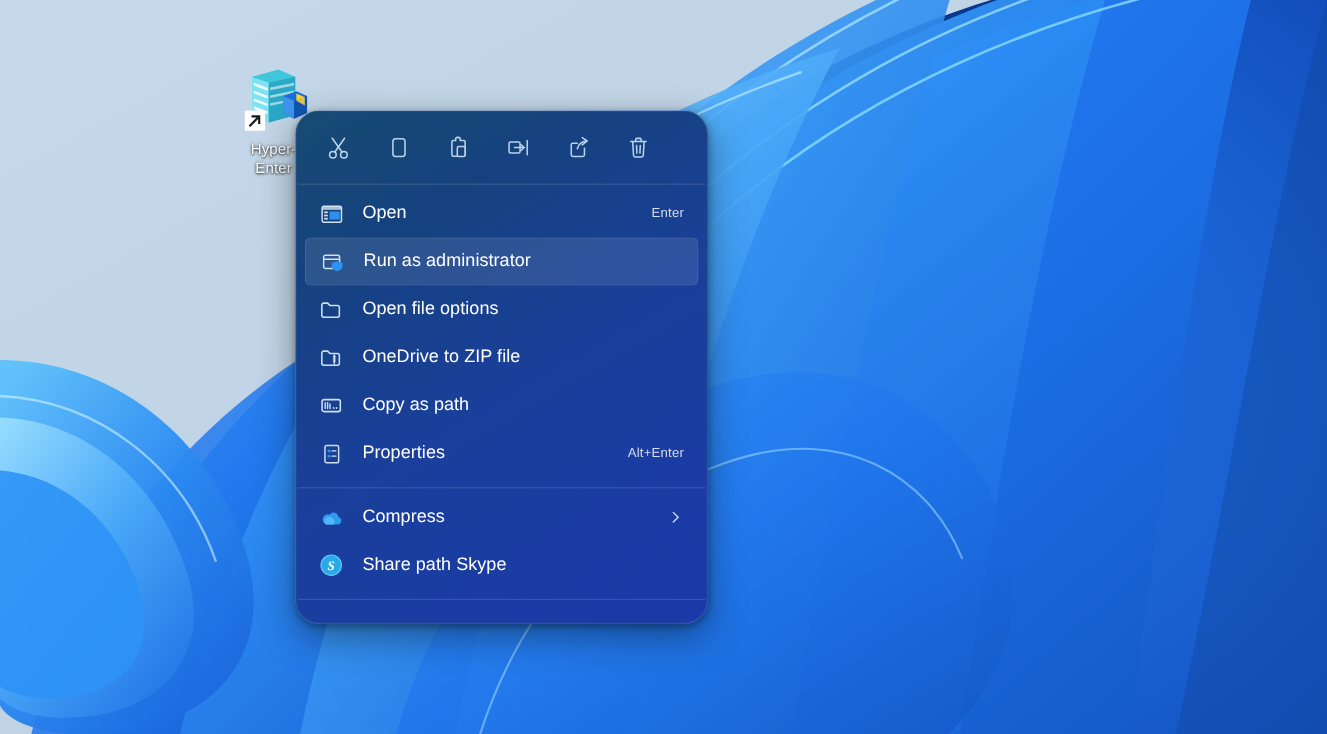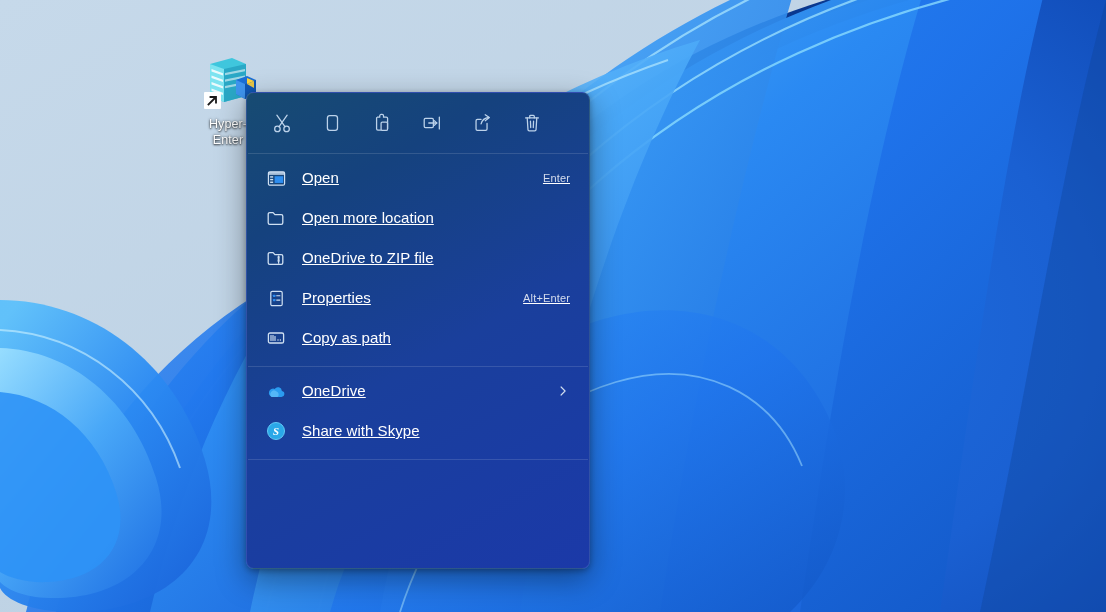--- a/index.html
+++ b/index.html
@@ -21,29 +21,28 @@
   #desktop-icon .glyph { position:relative; width:56px; height:60px; }
   #desktop-icon .label {
     margin-top:4px; width:84px; text-align:center;
     font-size:12.5px; line-height:16px; color:#ffffff;
     text-shadow:0 1px 2px rgba(0,0,0,.75), 0 0 3px rgba(0,0,0,.55);
     letter-spacing:.1px;
   }
 
   
   #context-menu {
-    position:absolute; left:246px; top:92px; width:344px; height:477px;
-    border-radius:8px;
+    position:absolute; left:246px; top:92px; width:344px; height:428px;
+    border-radius:20px;
     background:linear-gradient(150deg,#174b72 0%, #15427e 22%, #1a3f9c 55%, #1a3ca3 78%, #1b39a8 100%);
     box-shadow:0 10px 30px rgba(0,0,0,.38), 0 2px 6px rgba(0,0,0,.30);
     border:1px solid rgba(255,255,255,.10);
     overflow:hidden;
     color:#ffffff;
     backdrop-filter:blur(30px);
-    text-decoration:underline;
   }
 
   
   #command-bar {
     height:60px; display:flex; align-items:center;
     padding:0 10px; gap:0;
   }
   .cmd-btn {
     width:50px; height:38px; border-radius:5px;
     display:flex; align-items:center; justify-content:center;
@@ -276,112 +275,123 @@
           <rect x="3.3" y="7.6" width="3.2" height="1.5" fill="#cfe0f2"></rect>
           <rect x="3.3" y="10.4" width="3.2" height="1.5" fill="#cfe0f2"></rect>
           <rect x="3.3" y="13.2" width="3.2" height="1.5" fill="#cfe0f2"></rect>
           <rect x="8" y="7.6" width="9" height="7.1" fill="#2f8ef0"></rect>
         </svg>
       </span>
       <span class="mi-label">Open</span>
       <span class="mi-accel">Enter</span>
     </div>
 
+    <div class="menu-item selected">
+      <span class="mi-icon">
+        <svg width="19" height="19" viewBox="0 0 20 20">
+          <rect x="1.8" y="4" width="14" height="11.5" rx="1.6" fill="none" stroke="#cfe0f2" stroke-width="1.3"></rect>
+          <path d="M1.8 7.4 H15.8" stroke="#cfe0f2" stroke-width="1.2"></path>
+          <path d="M13.6 9.2 L18.4 10.6 L18.4 13.6 C18.4 15.6 16.6 17.1 13.6 18 C10.6 17.1 8.8 15.6 8.8 13.6 L8.8 10.6 Z" fill="#2b92f2"></path>
+        </svg>
+      </span>
+      <span class="mi-label">Run as administrator</span>
+      <span class="mi-accel"></span>
+    </div>
 
     <div class="menu-item">
       <span class="mi-icon">
         <svg width="20" height="20" viewBox="0 0 20 20" fill="none" stroke="#cfe0f2" stroke-width="1.3" stroke-linejoin="round">
           <path d="M2.2 6.2 a1.6 1.6 0 0 1 1.6 -1.6 h3.3 l1.8 2 h6.3 a1.6 1.6 0 0 1 1.6 1.6 v6.6 a1.6 1.6 0 0 1 -1.6 1.6 h-11.4 a1.6 1.6 0 0 1 -1.6 -1.6 z"></path>
         </svg>
       </span>
-      <span class="mi-label">Open more location</span>
+      <span class="mi-label">Open file options</span>
       <span class="mi-accel"></span>
     </div>
 
 
     <div class="menu-item">
       <span class="mi-icon">
         <svg width="20" height="20" viewBox="0 0 20 20" fill="none" stroke="#cfe0f2" stroke-width="1.3" stroke-linejoin="round">
           <path d="M2.2 6.2 a1.6 1.6 0 0 1 1.6 -1.6 h3.3 l1.8 2 h6.3 a1.6 1.6 0 0 1 1.6 1.6 v6.6 a1.6 1.6 0 0 1 -1.6 1.6 h-11.4 a1.6 1.6 0 0 1 -1.6 -1.6 z"></path>
           <path d="M12.6 7.4 L12.6 15.8" stroke-width="1.2"></path>
           <path d="M11.4 9.1 h2.4 M11.4 11 h2.4 M11.4 12.9 h2.4" stroke-width="1.1"></path>
         </svg>
       </span>
       <span class="mi-label">OneDrive to ZIP file</span>
       <span class="mi-accel"></span>
-    </div>
-
-    <div class="menu-item">
-      <span class="mi-icon">
-        <svg width="19" height="19" viewBox="0 0 20 20">
-          <rect x="4" y="2.4" width="12" height="15.2" rx="1.6" fill="none" stroke="#cfe0f2" stroke-width="1.3"></rect>
-          <g fill="#2f8ef0">
-            <rect x="6.3" y="6" width="2.6" height="2.3" rx="0.5"></rect>
-            <rect x="6.3" y="10.6" width="2.6" height="2.3" rx="0.5"></rect>
-          </g>
-          <g stroke="#cfe0f2" stroke-width="1.15" stroke-linecap="round">
-            <path d="M10.2 7.1 h3.4"></path>
-            <path d="M10.2 11.7 h3.4"></path>
-          </g>
-        </svg>
-      </span>
-      <span class="mi-label">Properties</span>
-      <span class="mi-accel">Alt+Enter</span>
     </div>
 
     <div class="menu-item">
       <span class="mi-icon">
         <svg width="20" height="20" viewBox="0 0 20 20">
           <rect x="2.4" y="5" width="15.2" height="10" rx="1.6" fill="none" stroke="#cfe0f2" stroke-width="1.3"></rect>
           <g stroke="#cfe0f2" stroke-width="1.15" stroke-linecap="round">
             <path d="M5 7.6 L5 12.4"></path>
             <path d="M7 7.6 L7 12.4"></path>
             <path d="M9 8.6 L9 12.4"></path>
           </g>
           <g fill="#cfe0f2">
             <circle cx="12" cy="12" r="0.75"></circle>
             <circle cx="14.4" cy="12" r="0.75"></circle>
           </g>
         </svg>
       </span>
       <span class="mi-label">Copy as path</span>
       <span class="mi-accel"></span>
     </div>
+
+    <div class="menu-item">
+      <span class="mi-icon">
+        <svg width="19" height="19" viewBox="0 0 20 20">
+          <rect x="4" y="2.4" width="12" height="15.2" rx="1.6" fill="none" stroke="#cfe0f2" stroke-width="1.3"></rect>
+          <g fill="#2f8ef0">
+            <rect x="6.3" y="6" width="2.6" height="2.3" rx="0.5"></rect>
+            <rect x="6.3" y="10.6" width="2.6" height="2.3" rx="0.5"></rect>
+          </g>
+          <g stroke="#cfe0f2" stroke-width="1.15" stroke-linecap="round">
+            <path d="M10.2 7.1 h3.4"></path>
+            <path d="M10.2 11.7 h3.4"></path>
+          </g>
+        </svg>
+      </span>
+      <span class="mi-label">Properties</span>
+      <span class="mi-accel">Alt+Enter</span>
+    </div>
   </div>
 
   <div class="sep-wrap">
     <div class="separator"></div>
   </div>
 
   <div class="menu-list" style="padding-top:0;">
 
     <div class="menu-item">
       <span class="mi-icon">
         <svg width="21" height="21" viewBox="0 0 24 24">
           <path d="M6.6 18.4 h11.1 a3.6 3.6 0 0 0 0.5 -7.1 a4.6 4.6 0 0 0 -8.3 -2.3 a3.9 3.9 0 0 0 -3.3 9.4 z" fill="#2b9cf0"></path>
           <path d="M6.6 18.4 h6.7 a3.9 3.9 0 0 0 -1.6 -6.6 a3.9 3.9 0 0 0 -5.1 6.6 z" fill="#54b6f7"></path>
         </svg>
       </span>
-      <span class="mi-label">OneDrive</span>
+      <span class="mi-label">Compress</span>
       <span class="mi-chevron">
         <svg width="14" height="14" viewBox="0 0 16 16" fill="none" stroke="#cfdcee" stroke-width="1.3" stroke-linecap="round" stroke-linejoin="round">
           <path d="M5.8 3.4 L10.4 8 L5.8 12.6"></path>
         </svg>
       </span>
     </div>
 
     <div class="menu-item">
       <span class="mi-icon">
         <svg width="20" height="20" viewBox="0 0 24 24">
           <circle cx="12" cy="12" r="10.2" fill="#2aa8e8"></circle>
           <circle cx="12" cy="12" r="10.2" fill="none" stroke="#62c7f5" stroke-width="1.2"></circle>
           <text x="12" y="16.6" text-anchor="middle" font-family="'Liberation Serif', serif" font-style="italic" font-size="13" font-weight="bold" fill="#ffffff">S</text>
         </svg>
       </span>
-      <span class="mi-label">Share with Skype</span>
+      <span class="mi-label">Share path Skype</span>
       <span class="mi-accel"></span>
     </div>
   </div>
 
   <div class="sep-wrap">
     <div class="separator"></div>
   </div>
 
 
 </div>

